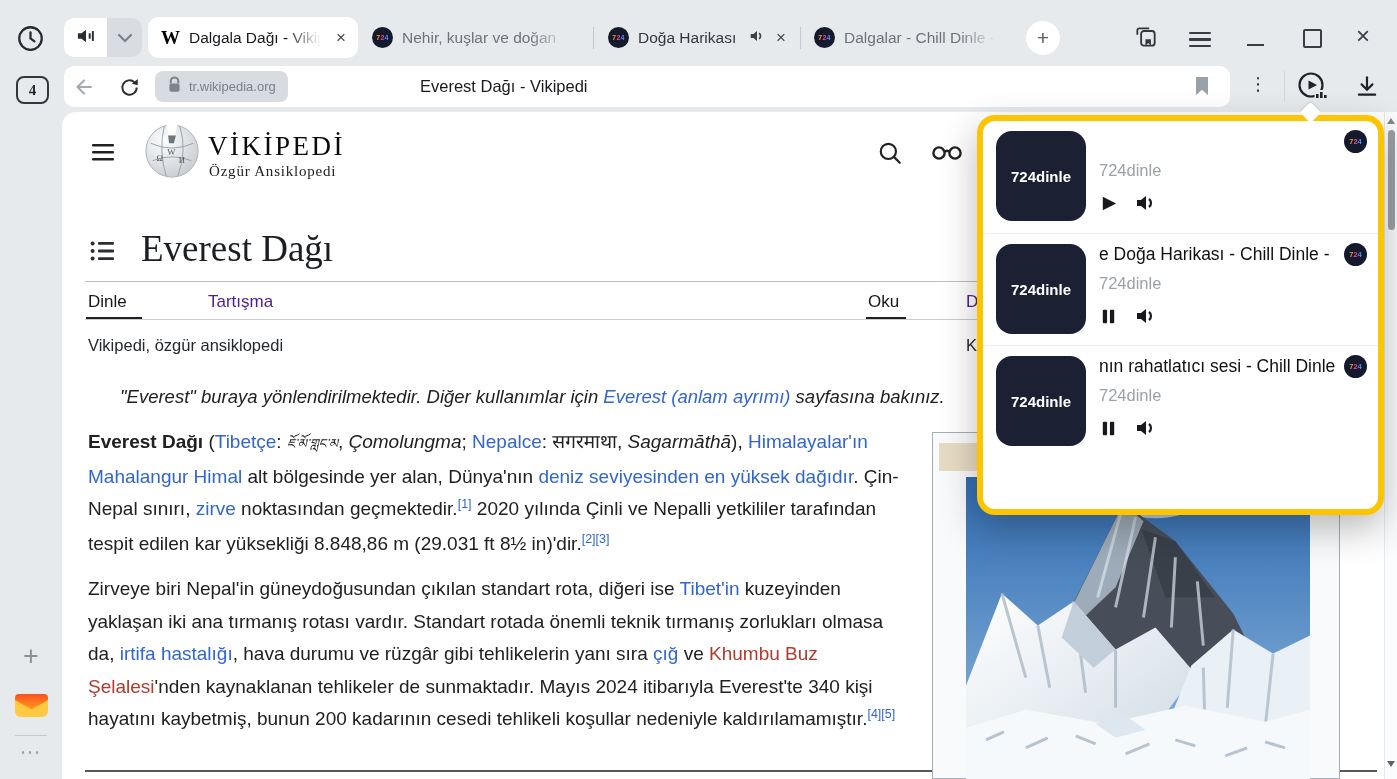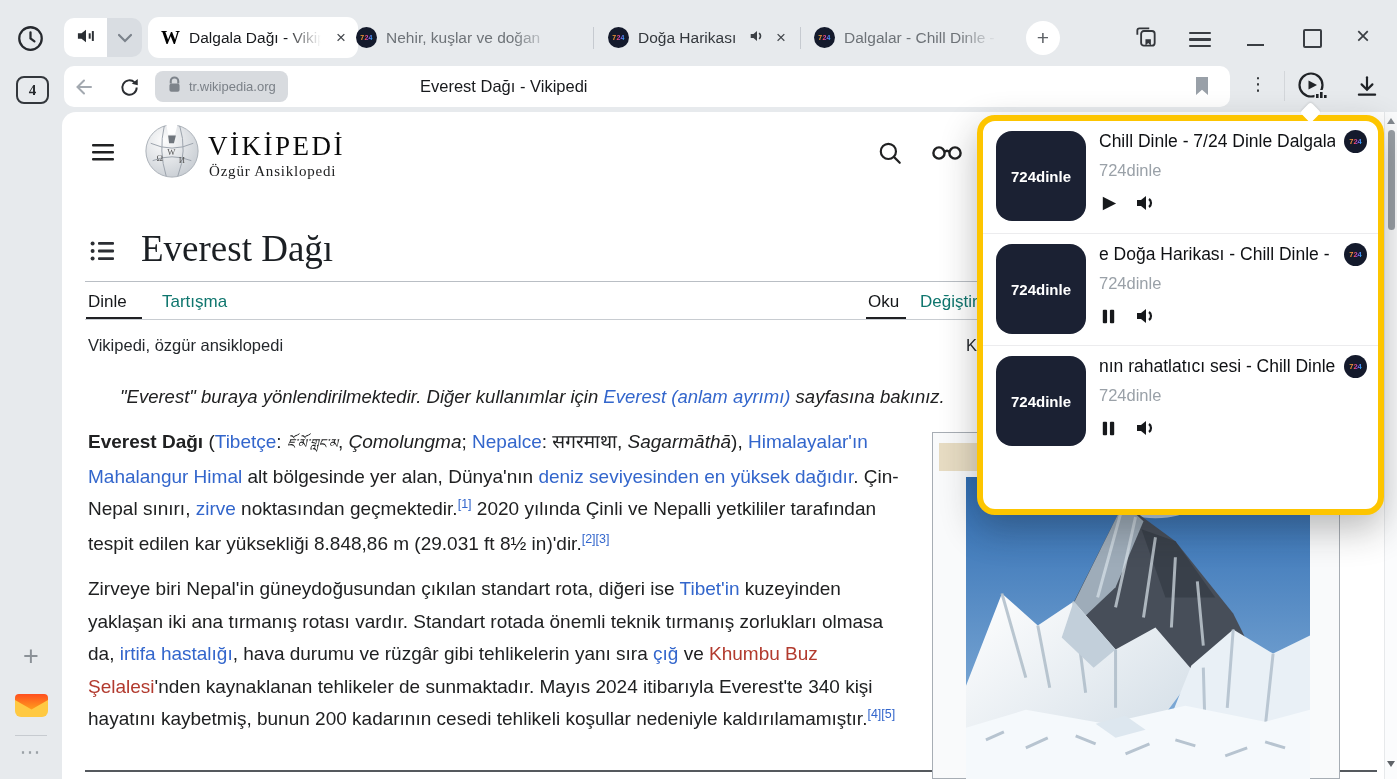--- a/index.html
+++ b/index.html
@@ -37,21 +37,21 @@
   .s-div{position:absolute;left:15px;top:735px;width:32px;height:1px;background:#c7cbd0;}
   .s-dots{position:absolute;left:17px;top:740px;width:28px;text-align:center;font-size:21px;color:#9ba1a7;letter-spacing:2px;}
   
   .page{position:absolute;left:62px;top:112px;width:1335px;height:667px;background:#fff;border-radius:14px 0 0 0;overflow:hidden;}
   .w-name{position:absolute;left:146px;top:19px;font-family:"Liberation Serif",serif;font-size:27px;letter-spacing:2.5px;color:#0a0a0a;}
   .w-sub{position:absolute;left:147px;top:51px;font-family:"Liberation Serif",serif;font-size:15px;letter-spacing:.8px;color:#202122;}
   .a-title{position:absolute;left:79px;top:115px;font-family:"Liberation Serif",serif;font-size:37px;color:#1b1f23;}
   .div1{position:absolute;left:23px;top:169px;width:1292px;height:1px;background:#b9bec4;}
   .div2{position:absolute;left:23px;top:207px;width:1292px;height:1px;background:#c8ccd1;}
   .navtab{position:absolute;top:180px;font-size:17px;}
-  .blue{color:#0f766e;}
+  .blue{color:#4c1d95;margin-left:46px;}
   .ul-bar{position:absolute;top:205px;height:3px;background:#202124;}
   .tagline{position:absolute;left:26px;top:224px;font-size:16.5px;color:#24282c;}
   .coords{position:absolute;left:904px;top:224px;font-size:16.5px;color:#24282c;white-space:nowrap;}
   .hatnote{position:absolute;left:58px;top:274px;font-size:18.5px;font-style:italic;white-space:nowrap;color:#202122;}
   .para{position:absolute;left:26px;width:814px;font-size:19px;line-height:32.5px;color:#202122;}
   .p1{top:314px;} .p2{top:461px;}
   .seg-link{color:#3366cc;} .seg-ilink{color:#3366cc;font-style:italic;}
   .seg-redlink{color:#b23a2e;} .seg-b{font-weight:bold;} .seg-i{font-style:italic;}
   .seg-sup{color:#3366cc;font-size:12.5px;position:relative;top:-7px;}
   .seg-xs{font-size:13px;font-style:italic;}
@@ -106,21 +106,21 @@
       </span>
     </div>
   </div>
 
   <div class="tab active" style="left:148px;width:210px;">
     <span class="wfav">W</span>
     <span class="tab-title">Dalgala Dağı - Vikip</span>
     <span class="tclose">×</span>
   </div>
 
-  <div class="tab" style="left:350px;width:221px;padding-left:6px;">
+  <div class="tab" style="left:366px;width:221px;padding-left:6px;">
     <span class="f724">
         <span>724</span>
       </span>
     <span class="tab-title" style="color:#6e7378;">Nehir, kuşlar ve doğan</span>
   </div>
 
   <div class="vsep-t" style="left:593px;"></div>
 
   <div class="tab" style="left:602px;width:196px;padding-left:6px;">
     <span class="f724">
@@ -352,21 +352,20 @@
       <div class="ps-thumb"></div>
       <div class="tri-dn"></div>
     </div>
   </div>
 
   <div class="notch"></div>
   <div class="popup">
 
     <div class="en e1 state-paused" style="top:0;">
       <div class="e-thumb">724dinle</div>
-      <div class="e-title">Chill Dinle - 7/24 Dinle Dalgala</div>
       <div class="e-src">724dinle</div>
       <div class="e-controls">
         <span class="ic-play"><svg width="19" height="19" viewBox="0 0 20 20">
               <polygon points="4,3 18,10 4,17" fill="#17191c"></polygon>
             </svg></span>
 
         <span><svg width="22" height="20" viewBox="0 0 22 20">
               <polygon points="2,7 6,7 11,3 11,17 6,13 2,13" fill="#17191c"></polygon>
               <path d="M14,6 a5,5 0 0 1 0,8" stroke="#17191c" stroke-width="2.2" fill="none"></path>
             </svg></span>

